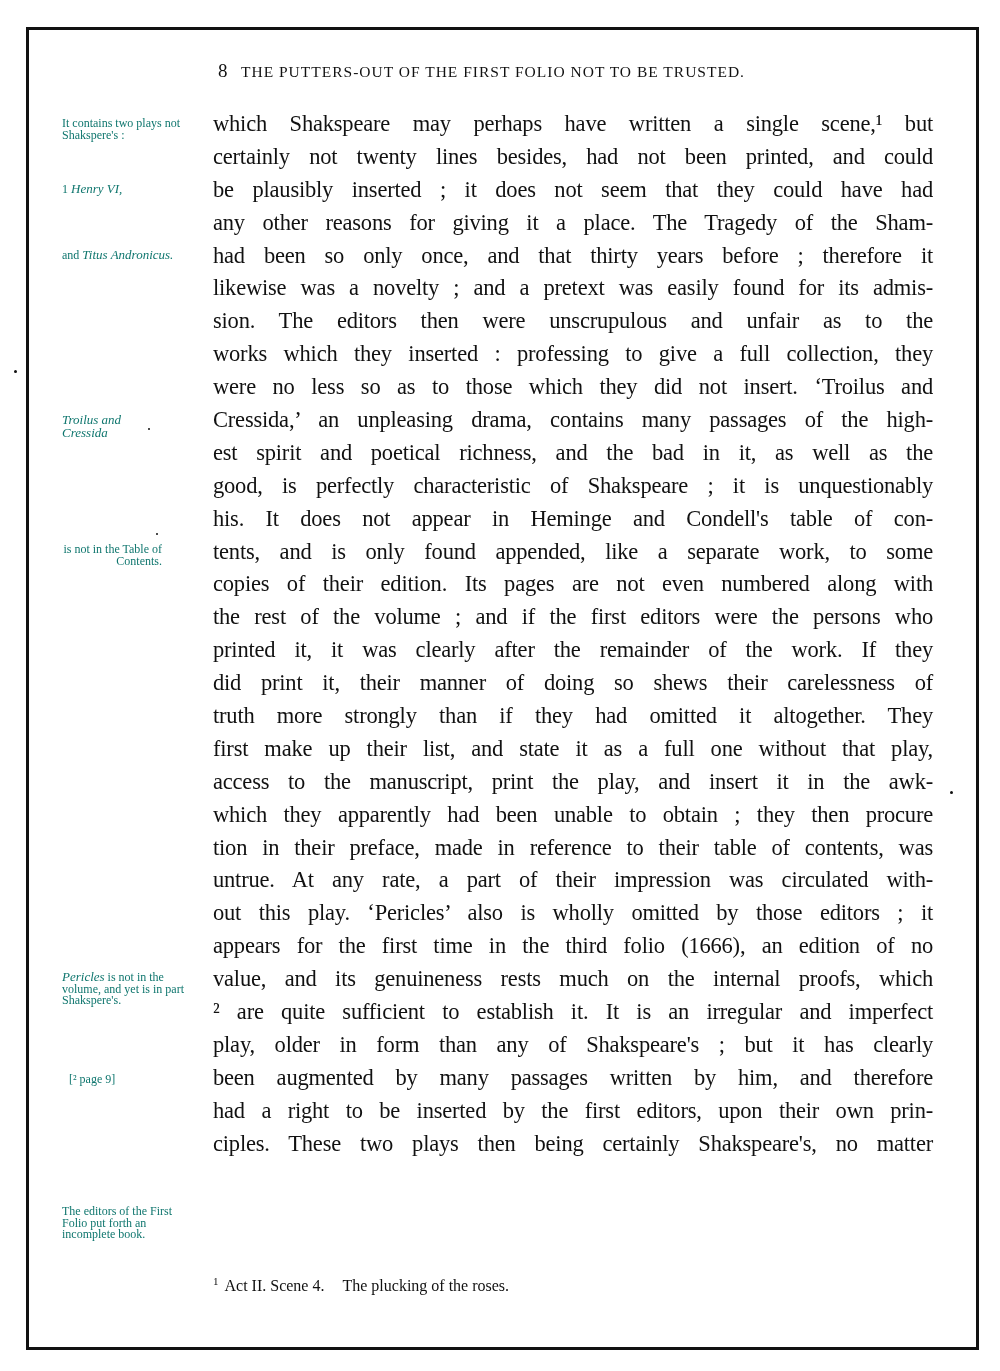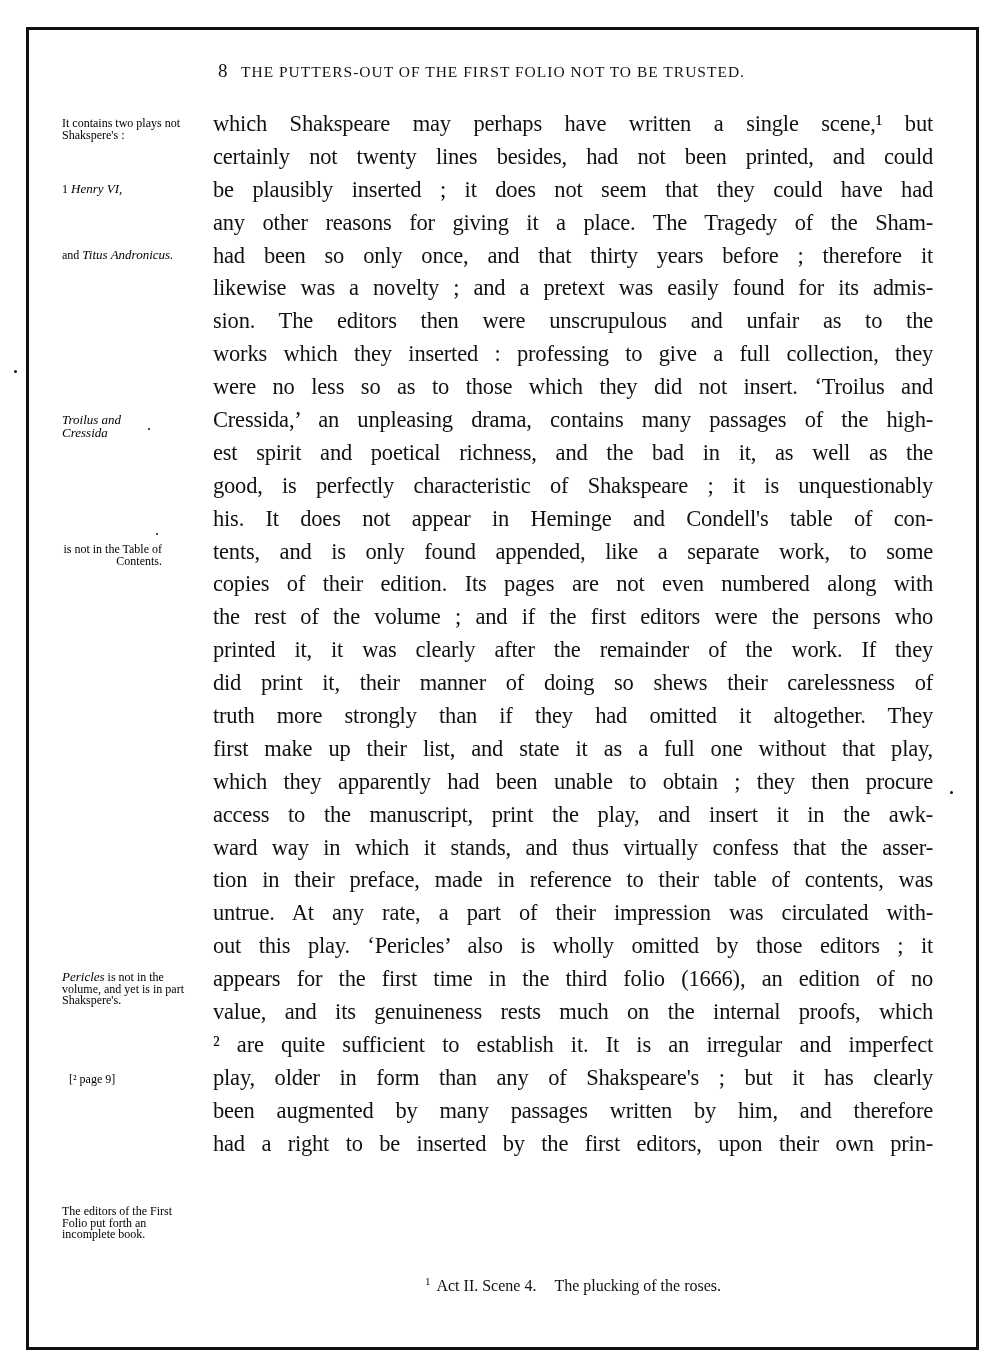--- a/index.html
+++ b/index.html
@@ -51,29 +51,28 @@
       text-align: justify;
       text-align-last: justify;
       letter-spacing: -0.2px;
     }
     .margin-note {
       position: absolute;
       left: 62px;
       width: 140px;
       font-size: 12px;
       line-height: 11.5px;
-      color: #000000;
+      color: #0f766e;
     }
     .margin-note i { font-style: italic; font-size: 13px; text-align: right; }
     .footnote {
       position: absolute;
       left: 213px;
       top: 1275px;
       width: 720px;
-      text-align: center;
       font-size: 16px;
     }
     .footnote .fn-mark {
       font-size: 11px;
       vertical-align: super;
       margin-right: 6px;
     }
     .footnote .gap { display: inline-block; width: 18px; }
     .speck {
       position: absolute;
@@ -134,32 +133,32 @@
   <div class="line">est spirit and poetical richness, and the bad in it, as well as the</div>
   <div class="line">good, is perfectly characteristic of Shakspeare ; it is unquestionably</div>
   <div class="line">his.  It does not appear in Heminge and Condell's table of con-</div>
   <div class="line">tents, and is only found appended, like a separate work, to some</div>
   <div class="line">copies of their edition.  Its pages are not even numbered along with</div>
   <div class="line">the rest of the volume ; and if the first editors were the persons who</div>
   <div class="line">printed it, it was clearly after the remainder of the work.  If they</div>
   <div class="line">did print it, their manner of doing so shews their carelessness of</div>
   <div class="line">truth more strongly than if they had omitted it altogether.  They</div>
   <div class="line">first make up their list, and state it as a full one without that play,</div>
+  <div class="line">access to the manuscript, print the play, and insert it in the awk-</div>
   <div class="line">which they apparently had been unable to obtain ;  they then procure</div>
-  <div class="line">access to the manuscript, print the play, and insert it in the awk-</div>
-  <div class="line">ward way in which it stands, and thus virtually confess that the asser-</div>
   <div class="line">tion in their preface, made in reference to their table of contents, was</div>
   <div class="line">untrue.   At any rate, a part of their impression was circulated with-</div>
   <div class="line">out this play.   ‘Pericles’ also is wholly omitted by those editors ; it</div>
   <div class="line">appears for the first time in the third folio (1666), an edition of no</div>
   <div class="line">value, and its genuineness rests much on the internal proofs, which</div>
   <div class="line">² are quite sufficient to establish it.   It is an irregular and imperfect</div>
   <div class="line">play, older in form than any of Shakspeare's ; but it has clearly</div>
   <div class="line">been augmented by many passages written by him, and therefore</div>
   <div class="line">had a right to be inserted by the first editors, upon their own prin-</div>
+  <div class="line">ciples.   These two plays then being certainly Shakspeare's, no matter</div>
 </div>
 
 <div class="footnote">
   <span class="fn-mark">1</span><span>Act II. Scene 4.</span><span class="gap"></span><span>The plucking of the roses.</span>
 </div>
 
 <div class="speck" style="left:14px;top:370px;"></div>
 <div class="speck" style="left:148px;top:428px;width:2px;height:2px;"></div>
 <div class="speck" style="left:156px;top:533px;width:2px;height:2px;"></div>
 <div class="speck" style="left:950px;top:791px;"></div>

